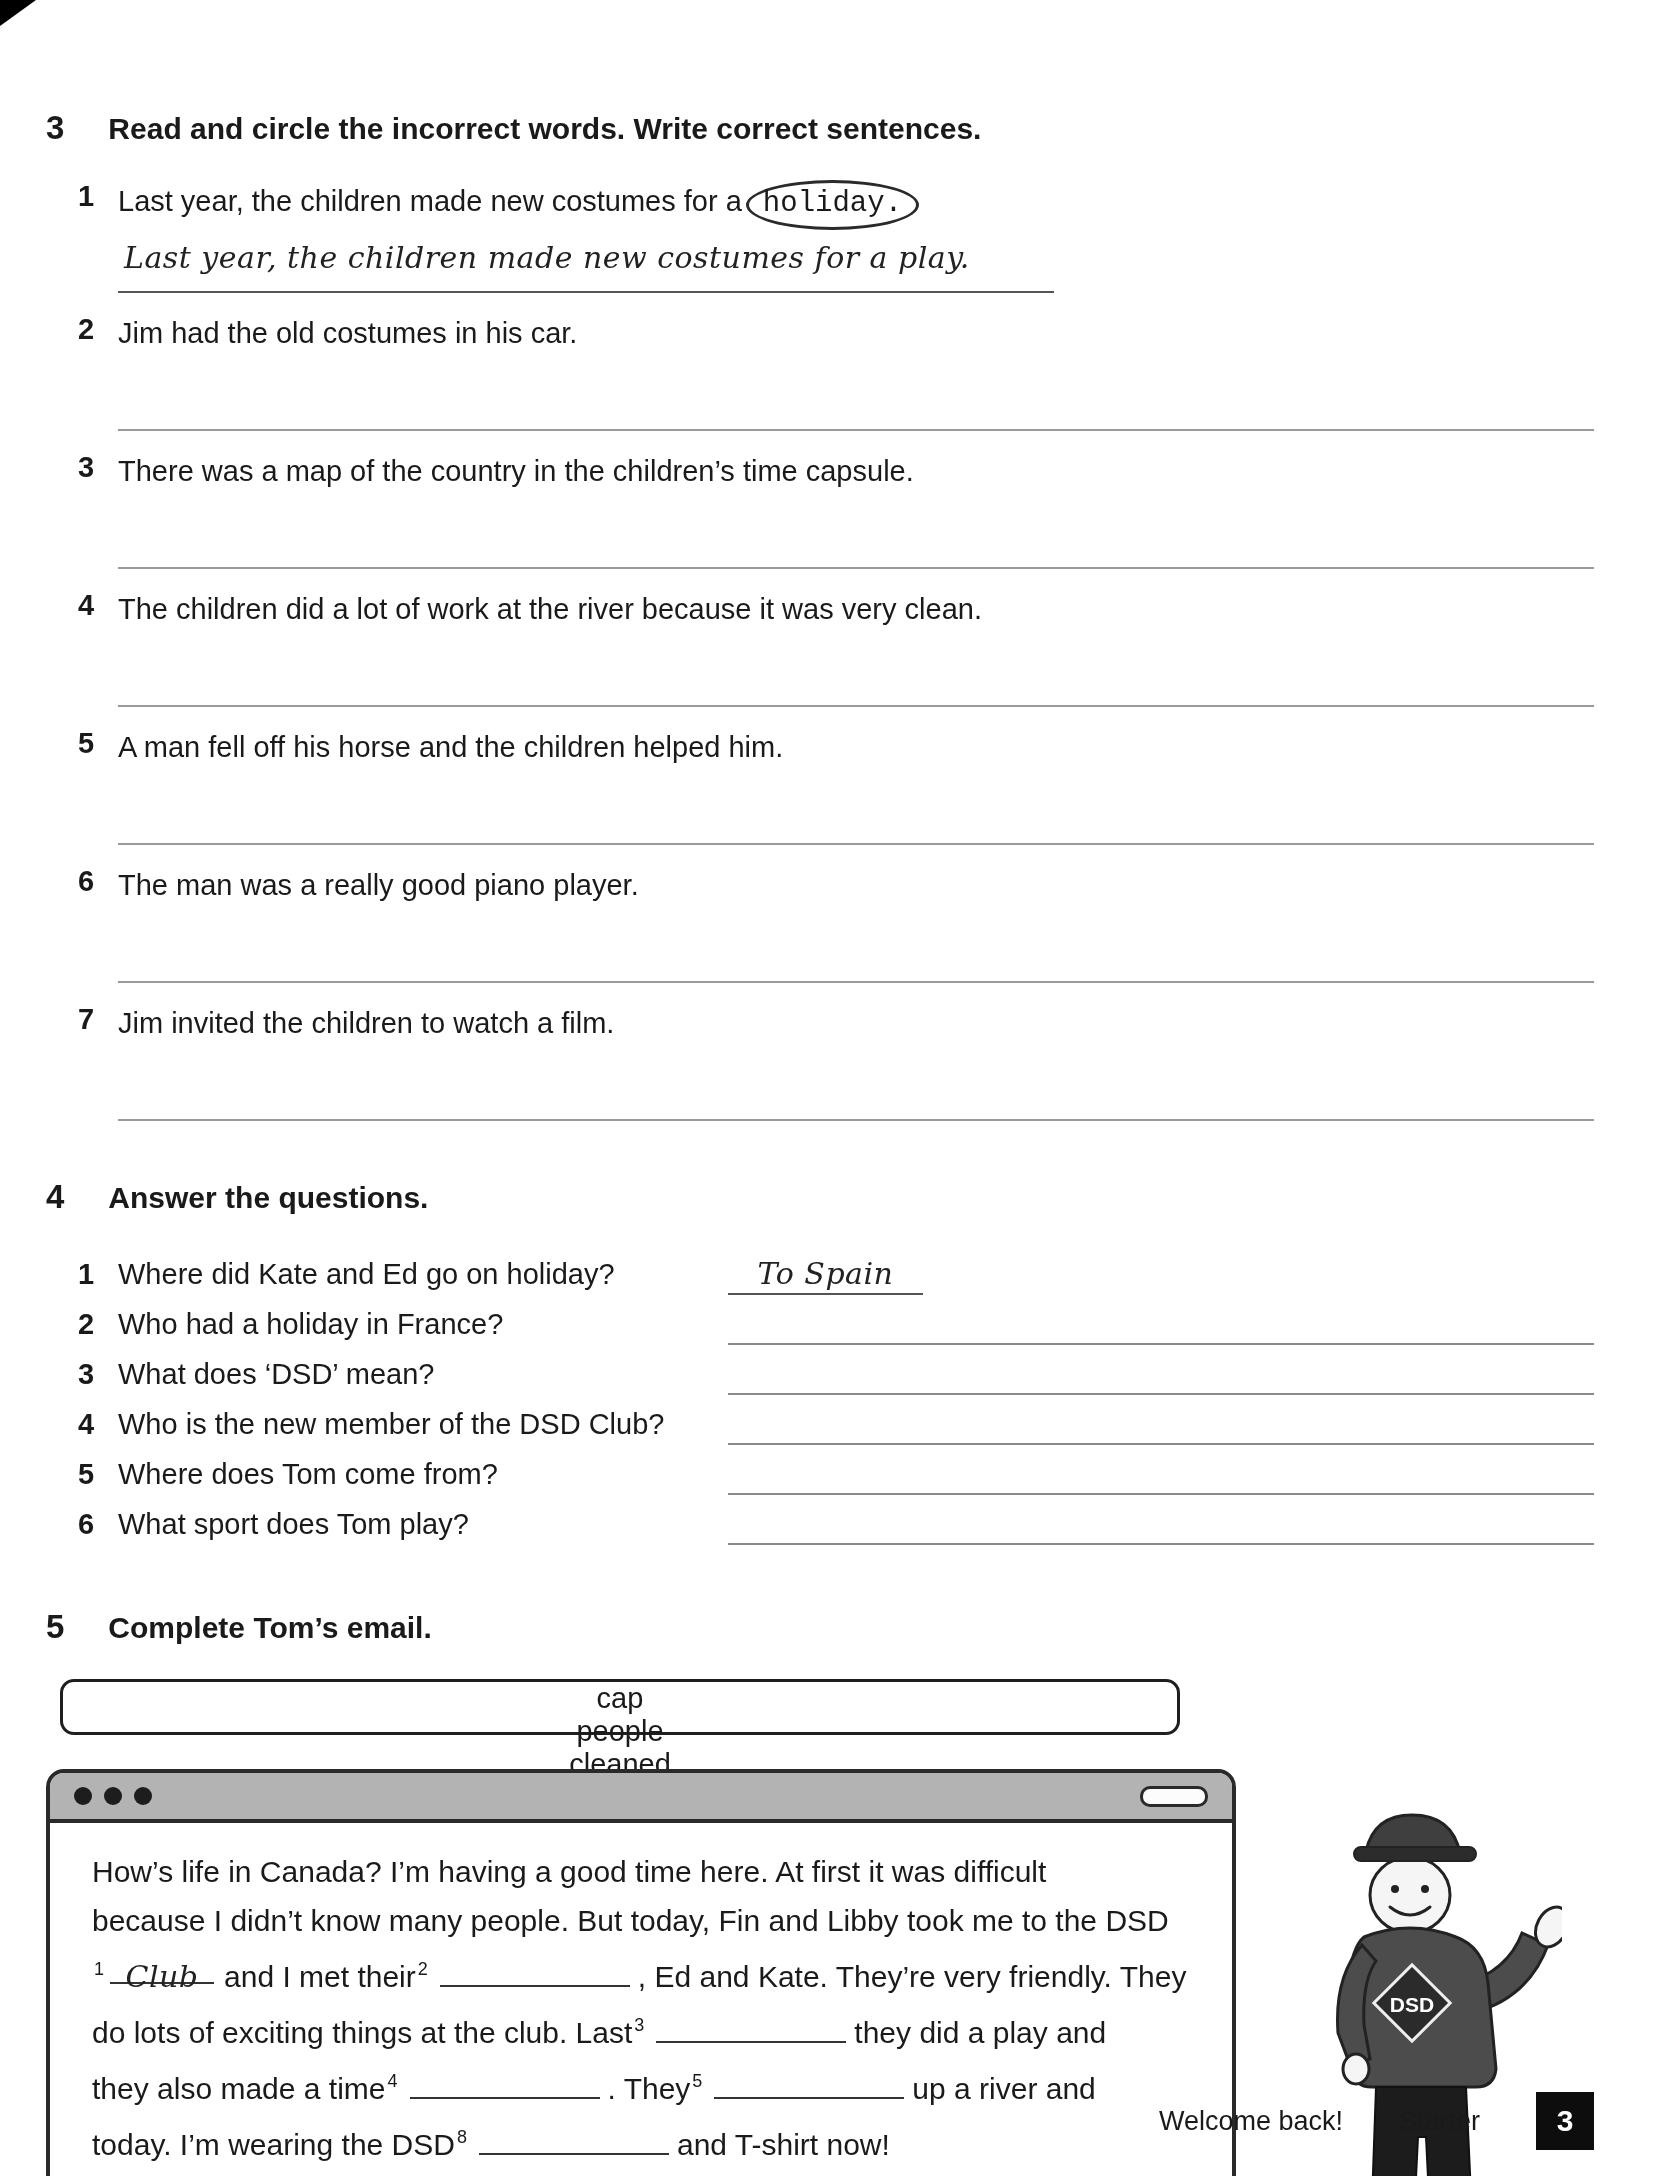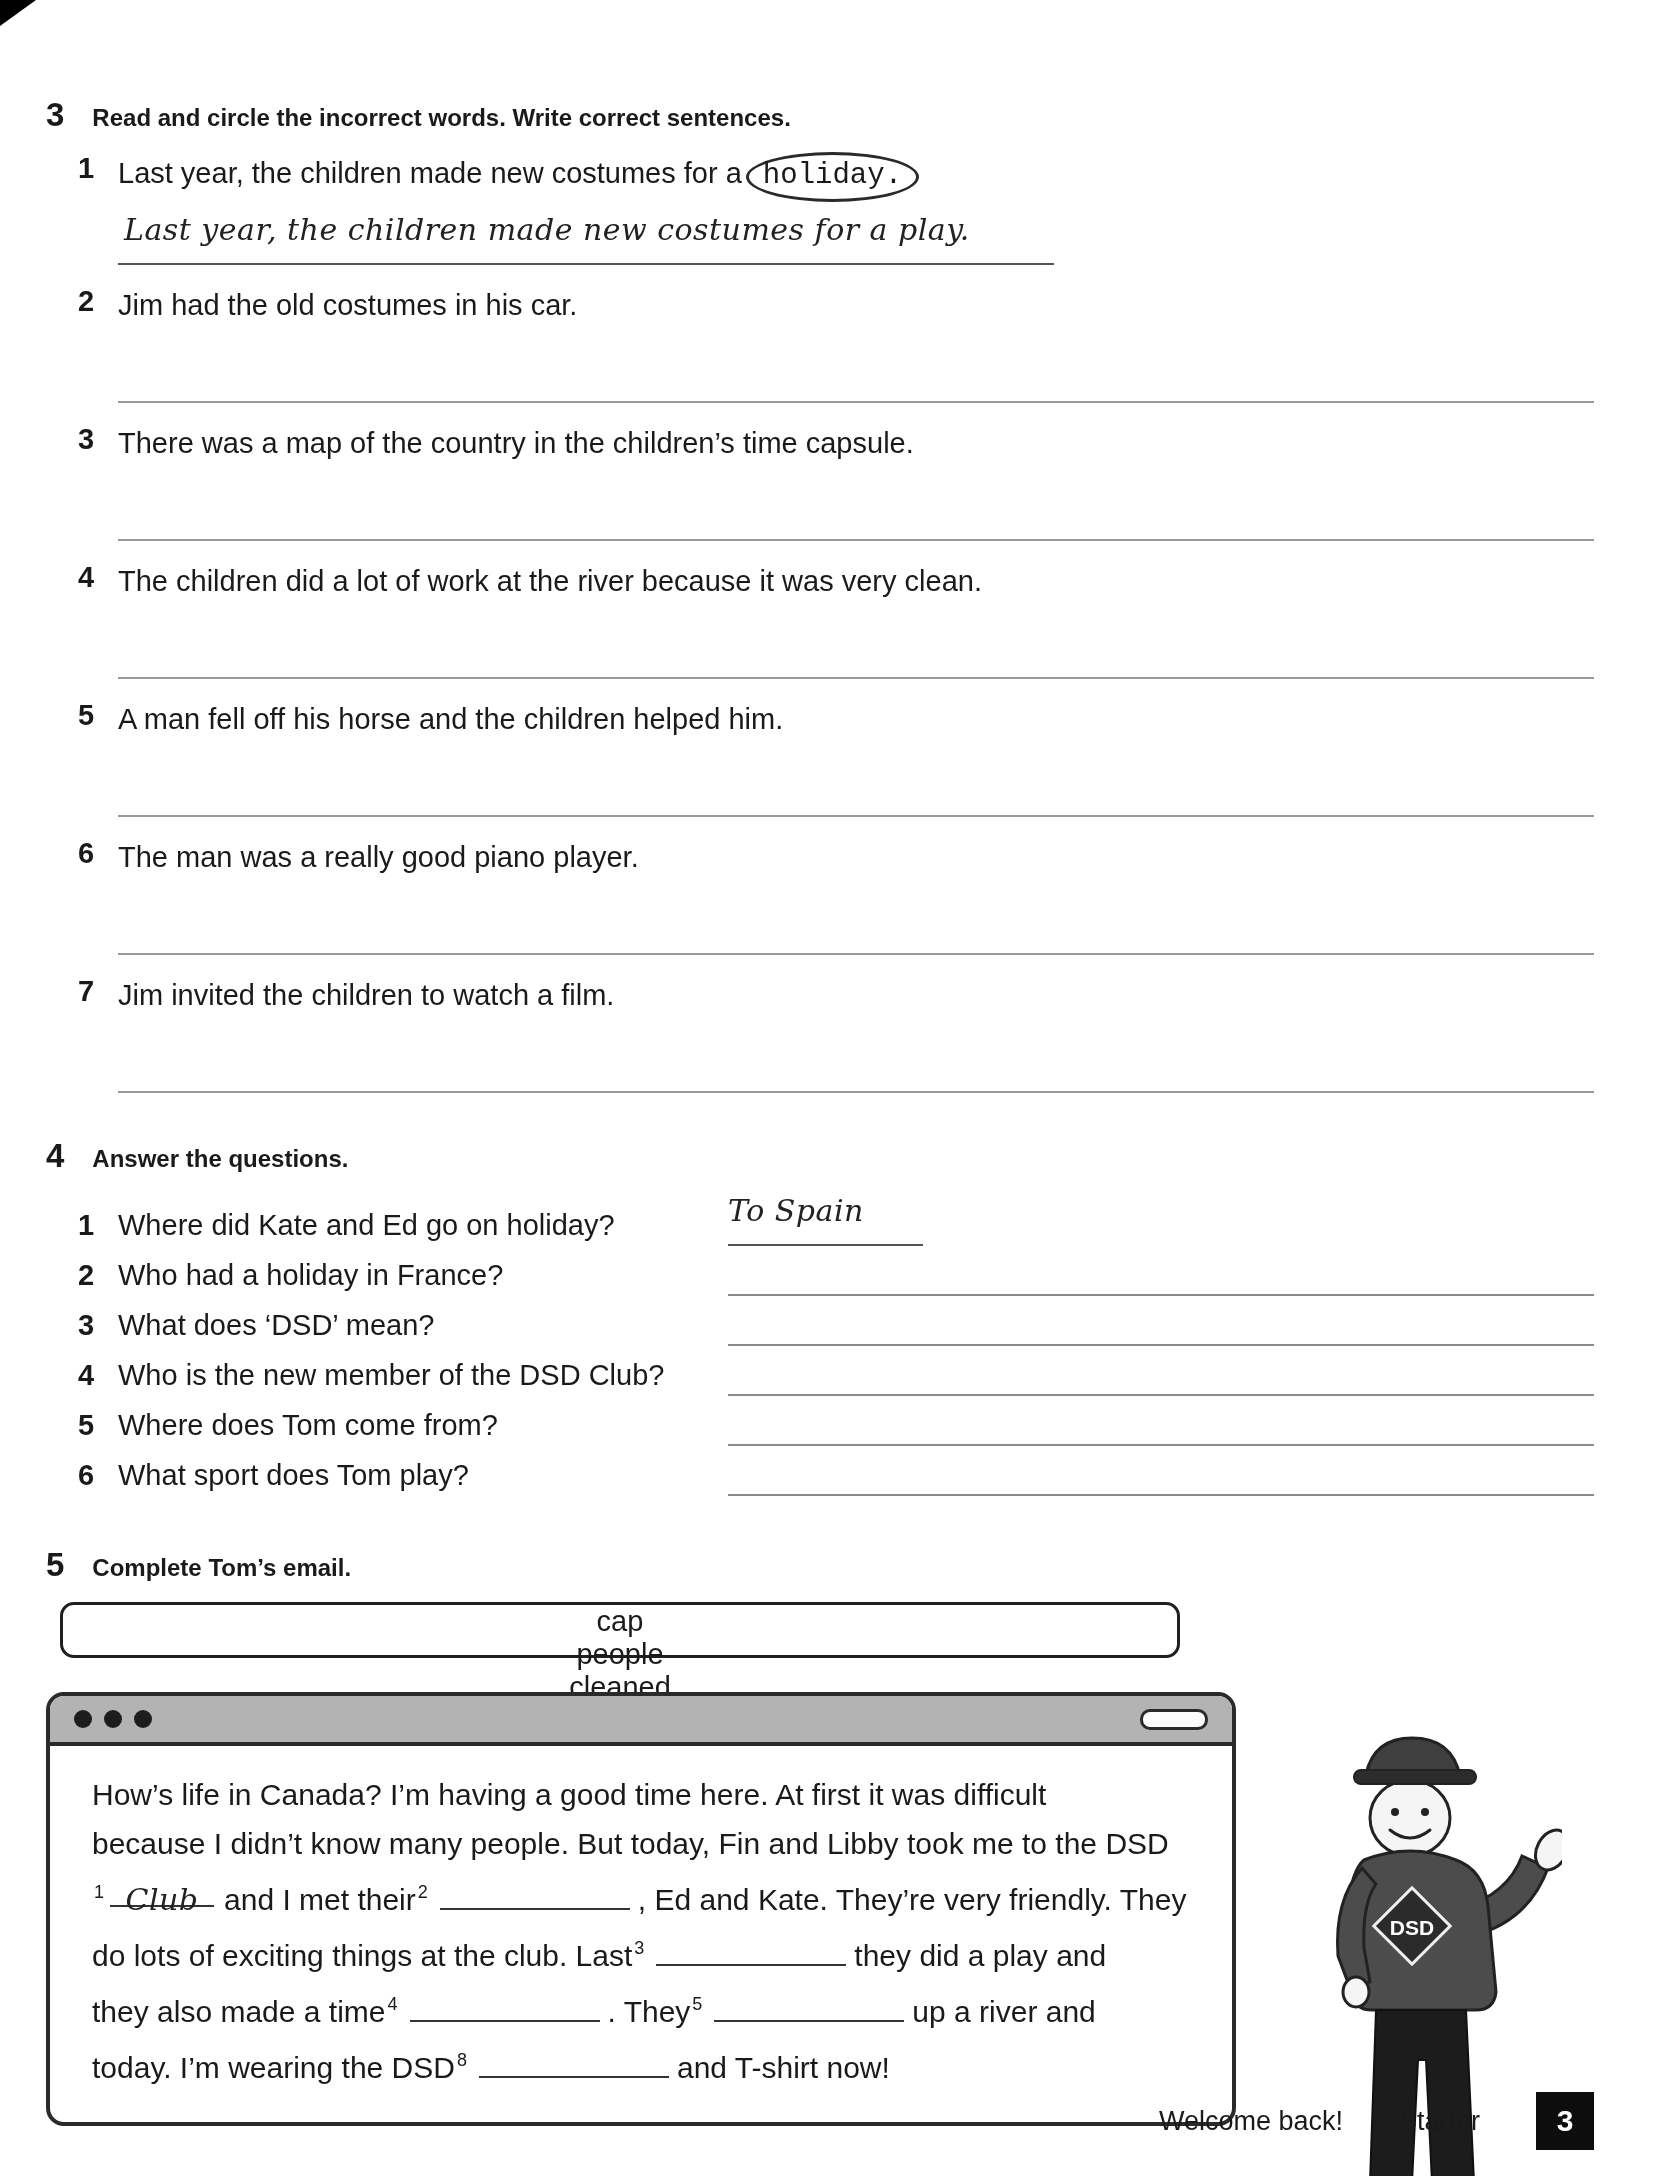--- a/index.html
+++ b/index.html
@@ -11,21 +11,21 @@
   }
   .corner-artifact {
     position:absolute; left:0; top:0; width:0; height:0;
     border-left:36px solid #000; border-bottom:26px solid transparent;
   }
   .content { position:absolute; left:46px; top:96px; width:1548px; }
 
   
   .ex-head { display:flex; align-items:baseline; gap:28px; margin-bottom:18px; }
   .ex-num { font-size:33px; font-weight:bold; }
-  .ex-title { font-size:24px; font-weight:bold; margin:0; }
+  .ex-title { font-size:30px; font-weight:bold; margin:16px; }
 
   
   .ex-items { margin:0 0 0 32px; padding:0; list-style:none; }
   .ex-item { display:flex; margin-bottom:20px; }
   .it-num { font-weight:bold; font-size:29px; width:40px; flex:0 0 40px; }
   .it-body { flex:1; }
   .sentence { margin:0; font-size:29px; line-height:40px; }
   .circled {
     display:inline-block; border:3px solid #2a2a2a; border-radius:50%;
     padding:1px 14px 3px 14px; margin-left:4px;font-family:Liberation Mono, monospace;
@@ -43,22 +43,22 @@
   }
 
   
   .ex4 { margin-top:44px; }
   .ex4-rows { margin-left:32px; }
   .ex4-row { display:flex; align-items:flex-end; min-height:46px; margin-bottom:4px; }
   .q-num { font-weight:bold; font-size:29px; width:40px; flex:0 0 40px; padding-bottom:4px; }
   .q-text { width:600px; flex:0 0 600px; font-size:29px; padding-bottom:4px; }
   .q-answer { flex:1; border-bottom:2px solid #8a8a8a; height:42px; margin-left:10px; }
   .q-answer.short {
-    flex:0 0 195px; border-bottom:2.5px solid #555; 
-    height:auto; padding-bottom:16px;
+    flex:0 0 195px; border-bottom:2.5px solid #555; text-align:center;
+    height:auto; padding-bottom:2px;
   }
   .q-filler { flex:1; }
 
   
   .ex5 { margin-top:50px; }
   .word-bank {
     box-sizing:border-box; width:1120px; height:56px; margin-left:14px;
     border:3px solid #1f1f1f; border-radius:14px;
     display:flex; align-items:center; justify-content:space-between;
     padding:0 46px; font-size:29px;flex-direction:column;

